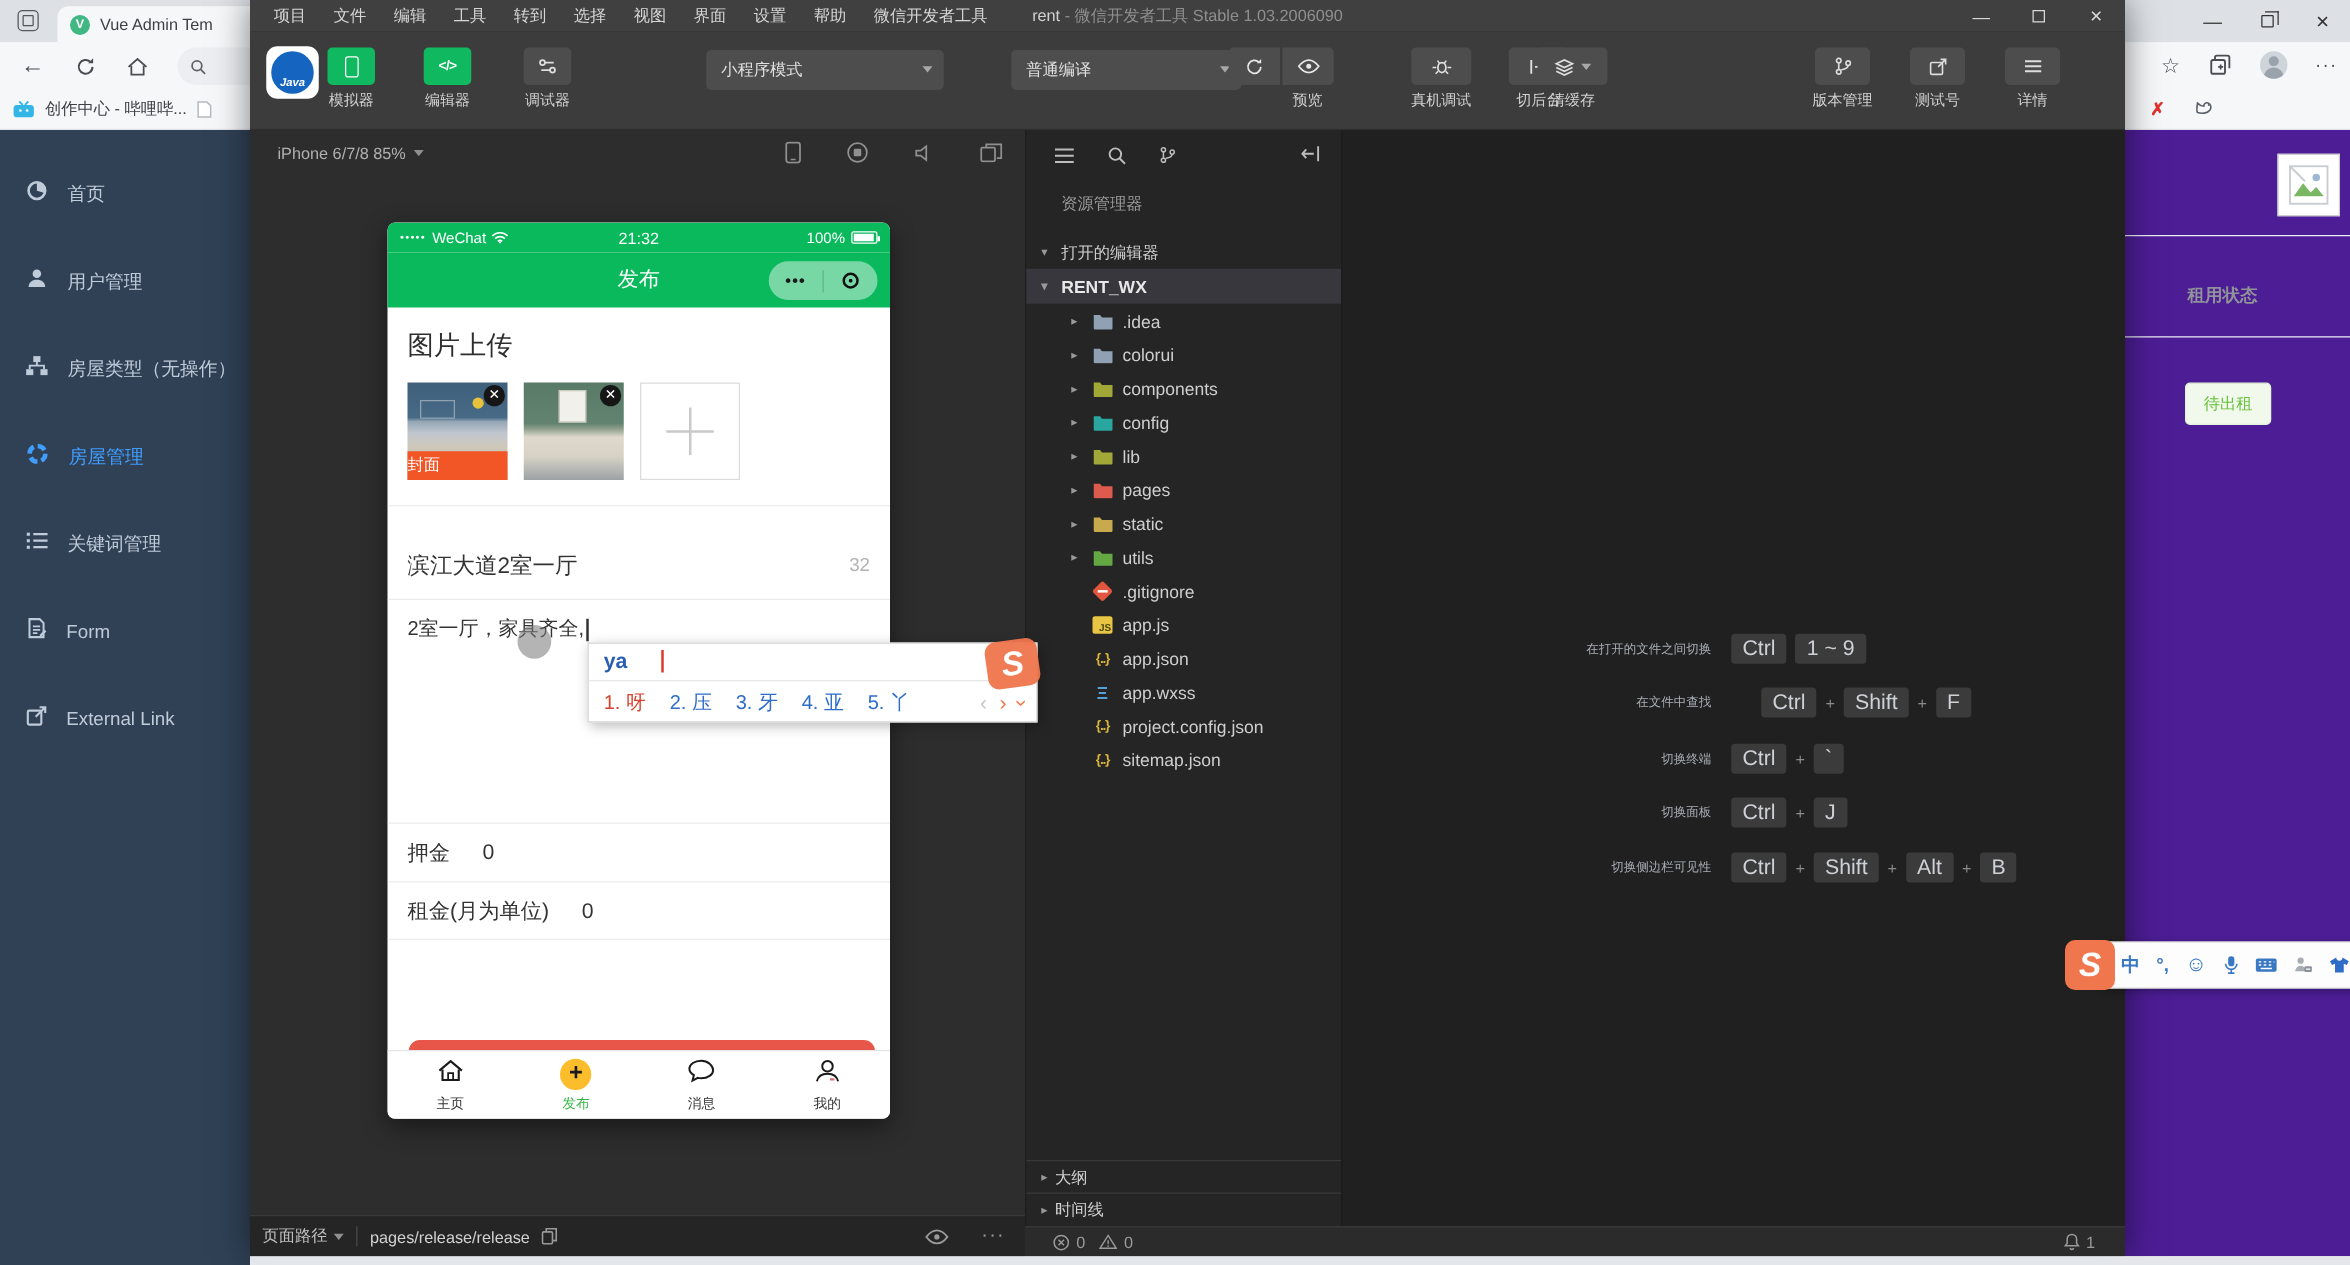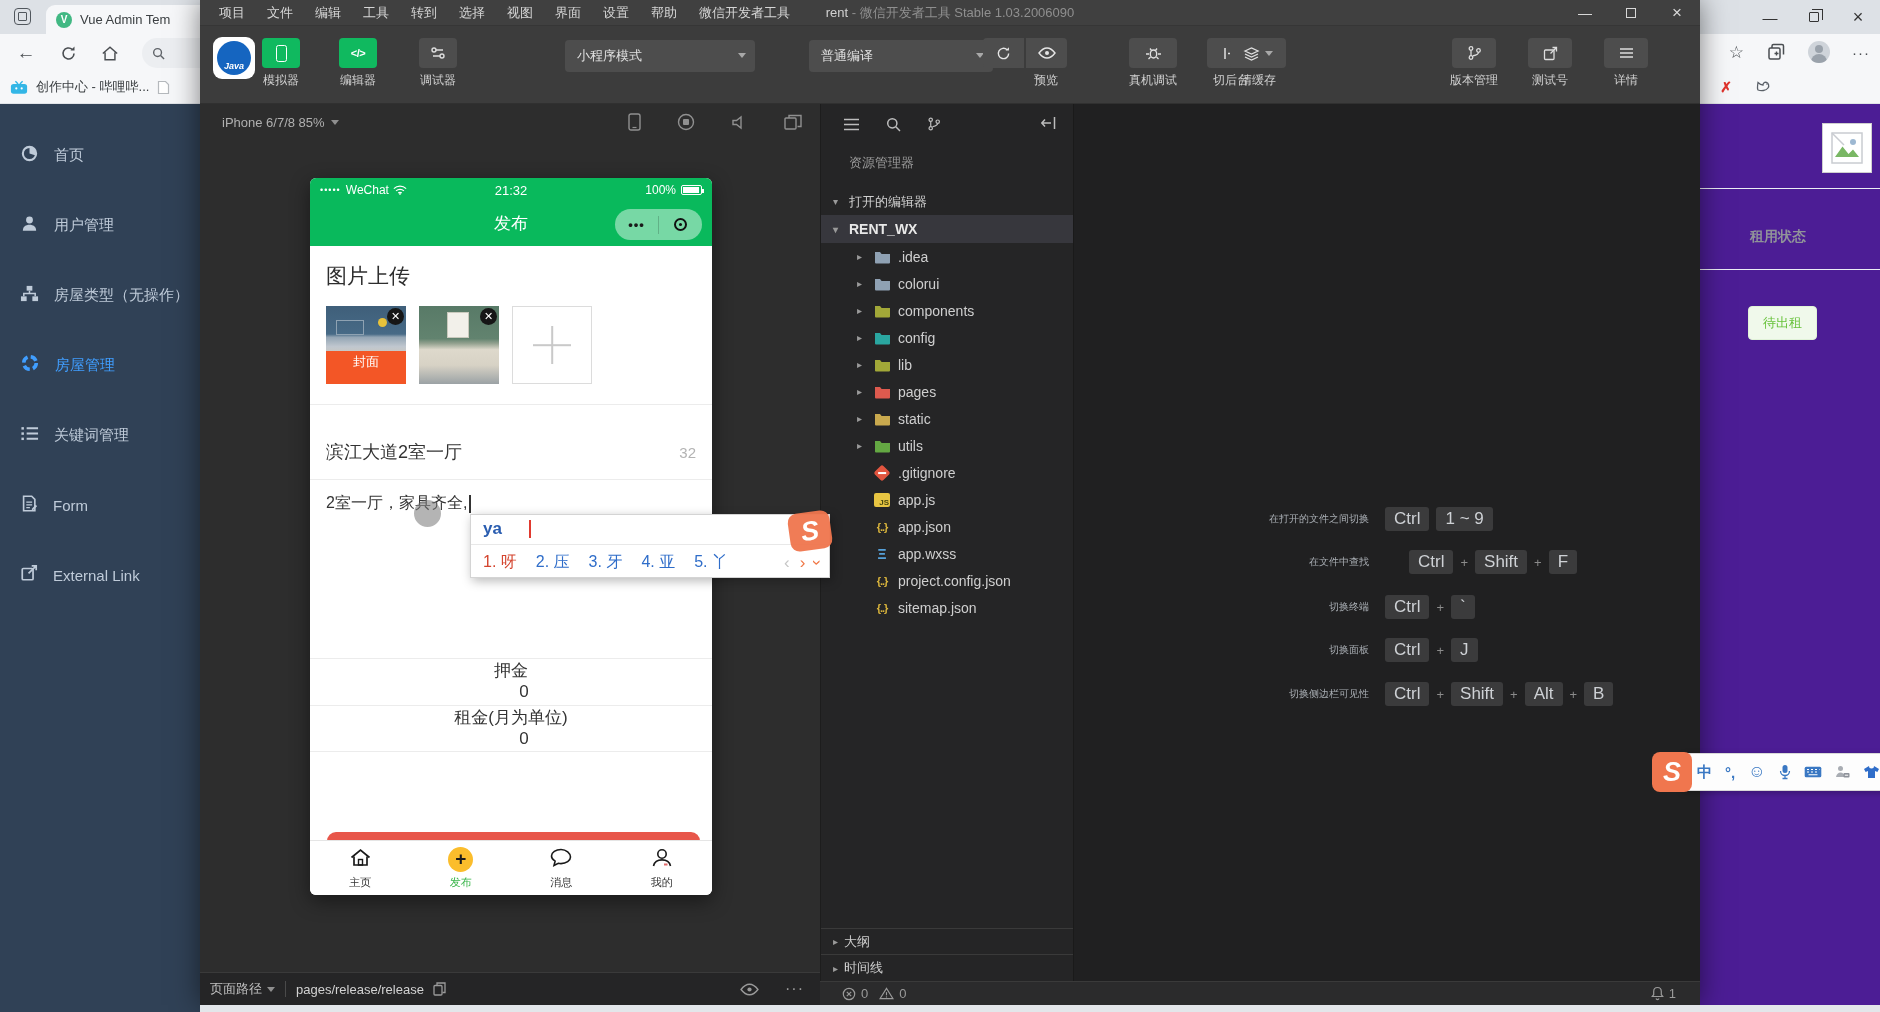--- a/index.html
+++ b/index.html
@@ -139,35 +139,35 @@
   .cap-target i { width:13px; height:13px; border:2px solid #111; border-radius:50%; position:relative; }
   .cap-target i:before { content:""; position:absolute; left:3px; top:3px; width:3px; height:3px; border-radius:50%; background:#111; }
   .p-upload-title { position:absolute; left:16px; top:84px; font-size:21px; color:#2e2e2e; }
   .p-images { position:absolute; left:16px; top:128px; display:flex; gap:13px; }
   .thumb { position:relative; width:80px; height:78px; }
   .thumb-x { position:absolute; top:2px; right:2px; width:17px; height:17px; border-radius:50%; background:#161616; color:#fff;
              font-size:11px; line-height:16px; text-align:center; }
   .ph1 { background:linear-gradient(180deg,#3f5f7a 0%,#476a86 36%,#93a5b4 40%,#c0c7cf 52%,#cfc8ba 66%,#a9a9a2 100%); }
   .ph1:before { content:""; position:absolute; left:52px; top:12px; width:9px; height:9px; border-radius:50%; background:#e8c23a; }
   .ph1:after { content:""; position:absolute; left:10px; top:14px; width:26px; height:13px; border:1px solid #8ea2b2; }
-  .cover-tag { position:absolute; left:0; bottom:0; width:100%; height:33px; background:#f35626; color:#fff; font-size:13px;
-               text-align:center; line-height:21px; }
+  .cover-tag { position:absolute; left:0; bottom:0; width:100%; height:23px; background:#f35626; color:#fff; font-size:13px;
+               line-height:21px; }
   .ph2 { background:linear-gradient(180deg,#587a67 0%,#62836f 42%,#93a18f 48%,#ded9cc 56%,#d7d2c5 76%,#9ba2a5 100%); }
   .ph2:before { content:""; position:absolute; left:28px; top:6px; width:20px; height:24px; background:#f2f0ea; border:1px solid #c9c9bd; }
   .add-box { width:80px; height:78px; border:1px solid #dcdcdc; position:relative; }
   .add-box:before { content:""; position:absolute; left:50%; top:50%; width:38px; height:1.6px; background:#c9c9c9; transform:translate(-50%,-50%); }
   .add-box:after  { content:""; position:absolute; left:50%; top:50%; width:1.6px; height:38px; background:#c9c9c9; transform:translate(-50%,-50%); }
   .p-div { position:absolute; left:0; width:100%; border-top:1px solid #ececec; }
   .p-trow { position:absolute; left:0; top:247px; width:100%; height:55px; display:flex; align-items:center; justify-content:space-between;
             padding:0 16px; border-bottom:1px solid #ececec; }
   .p-house { font-size:18px; color:#333; }
   .p-count { font-size:15px; color:#b3b3b3; }
   .p-desc { position:absolute; left:16px; top:315px; font-size:16px; color:#333; display:flex; align-items:center;justify-content:center; }
   .caret-black { width:1.5px; height:18px; background:#333; margin-left:2px; }
-  .p-formrow { position:absolute; left:0; width:100%; height:47px; display:flex; align-items:center; padding:0 16px; border-top:1px solid #ececec;flex-direction:column; }
+  .p-formrow { position:absolute; left:0; width:100%; height:47px; display:flex; align-items:center; padding:0 16px; border-top:1px solid #ececec; }
   .p-flabel { font-size:17px; color:#333; }
   .p-fvalue { font-size:17px; color:#333; margin-left:26px; }
   .p-grayband { position:absolute; left:0; top:584px; width:100%; height:70px; background:#f1f1f1; border-top:1px solid #ececec; }
   .cat-btn { position:absolute; left:22px; top:14px; width:68px; height:42px; background:#f37b1d; color:#fff; font-size:17px;
              border:none; border-radius:6px; }
   .cat-val { position:absolute; left:107px; top:0; line-height:70px; font-size:17px; color:#b9b9b9; }
   .pub-bar { position:absolute; left:17px; top:654px; width:373px; height:10px; background:#e8564a; border-radius:9px 9px 0 0; }
   .p-tabbar { position:absolute; left:0; top:662px; width:100%; height:55px; background:#fff; border-top:1px solid #e5e5e5; display:flex; }
   .p-tab { flex:1; display:flex; flex-direction:column; align-items:center; justify-content:center; gap:3px; cursor:pointer; }
   .p-tab-label { font-size:11px; color:#333; }

